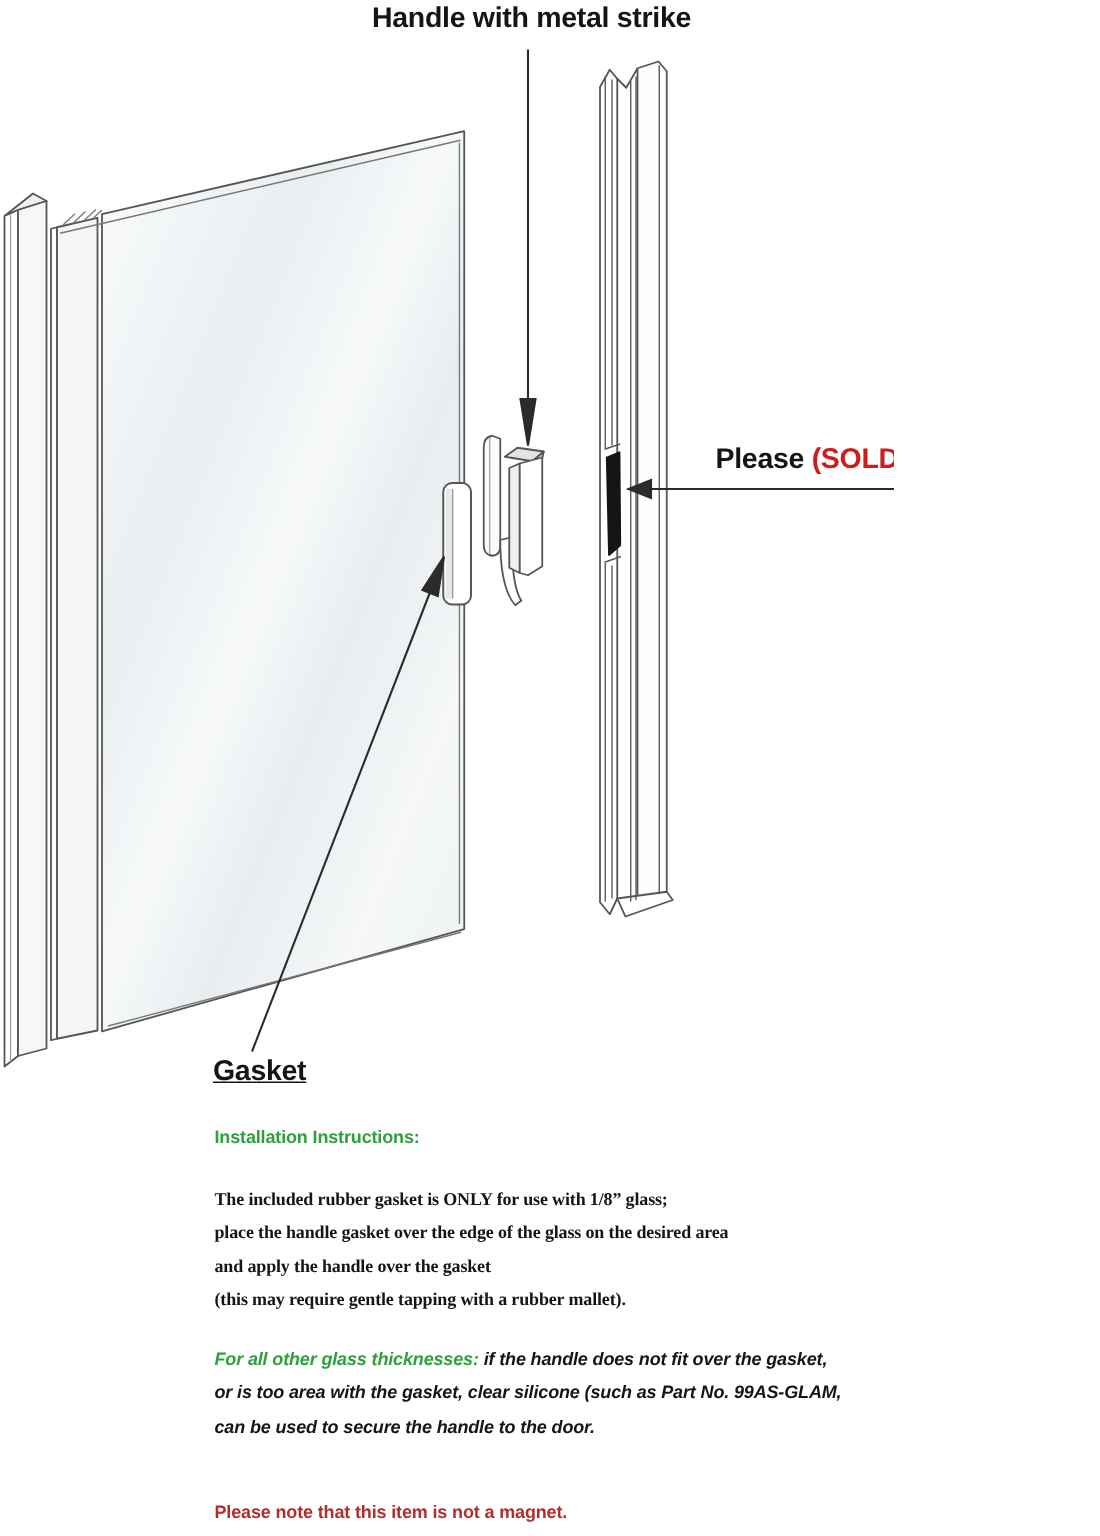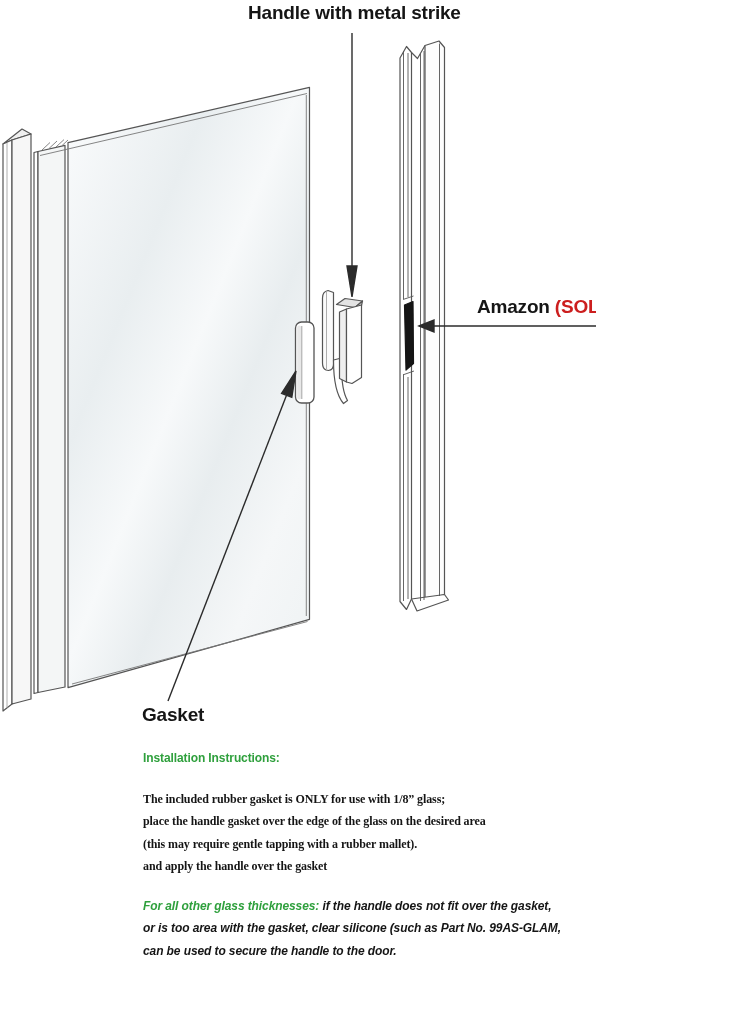--- a/index.html
+++ b/index.html
@@ -98,33 +98,34 @@
       <polygon points="352,297 347,266 357,266" fill="#2b2b2b"></polygon>
       <line x1="433" y1="326" x2="733" y2="326"></line>
       <polygon points="419,326 434,320 434,332" fill="#2b2b2b"></polygon>
       <line x1="168" y1="701" x2="287" y2="394"></line>
       <polygon points="296,371 291.8,397.3 281.6,393.3" fill="#2b2b2b"></polygon>
     </g>
   </svg>
 
   <div class="label" style="left:248px; top:2px;">Handle with metal strike</div>
 
-  <div class="label" style="left:477px; top:296px;"><span>Amazon </span><span class="red">(SOLD SEPARATELY)</span></div>
+  <div class="label" style="left:477px; top:296px;"><span>Please </span><span class="red">(SOLD SEPARATELY)</span></div>
 
-  <div class="label" style="left:142px; top:704px;">Gasket</div>
+  <div class="label" style="left:142px; top:704px;text-decoration:underline;">Gasket</div>
 
   <div class="body-text green" style="left:143px; top:747px;">Installation Instructions:</div>
 
   <div class="body-text" style="left:143px; top:788px;font-family:Liberation Serif, serif;">
     <div>The included rubber gasket is ONLY for use with 1/8” glass;</div>
     <div>place the handle gasket over the edge of the glass on the desired area</div>
+    <div>and apply the handle over the gasket</div>
     <div>(this may require gentle tapping with a rubber mallet).</div>
-    <div>and apply the handle over the gasket</div>
   </div>
 
   <div class="body-text" style="left:143px; top:895px;font-style:italic;">
     <div><span class="green">For all other glass thicknesses:</span><span> if the handle does not fit over the gasket,</span></div>
     <div>or is too area with the gasket, clear silicone (such as Part No. 99AS-GLAM,</div>
     <div>can be used to secure the handle to the door.</div>
   </div>
 
+  <div class="body-text note-red" style="left:143px; top:997px;">Please note that this item is not a magnet.</div>
 
 </div>
 
 </body></html>

